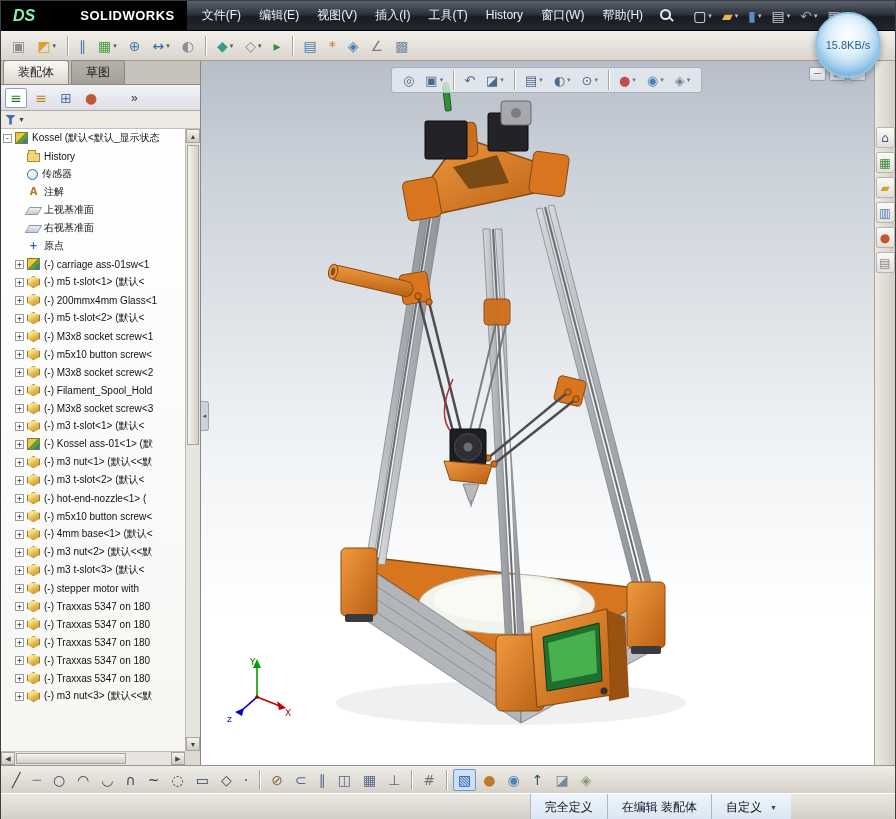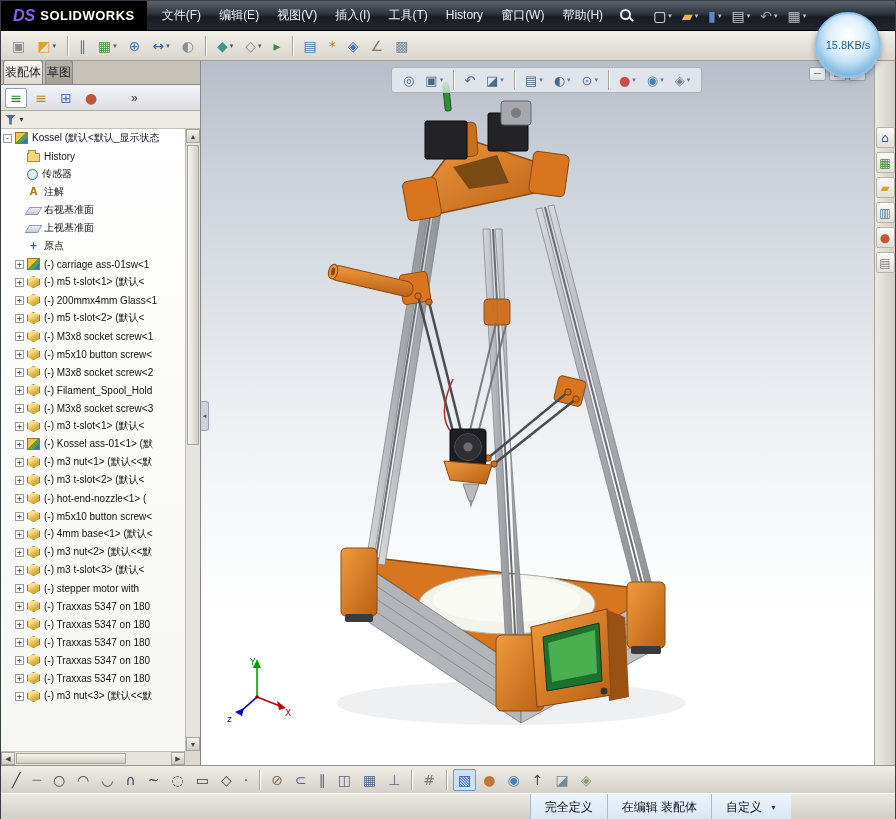--- a/index.html
+++ b/index.html
@@ -2,43 +2,43 @@
 <html><head>
 <meta charset="utf-8">
 <style>
 *{margin:0;padding:0;box-sizing:border-box;}
 html,body{width:896px;height:819px;overflow:hidden;font-family:"Liberation Sans","DejaVu Sans",sans-serif;font-size:12px;}
 #window{position:relative;width:896px;height:819px;background:#d6d2ca;border:1px solid #3a3f46;}
 
 #titlebar{position:absolute;top:0;left:0;right:0;height:30px;display:flex;align-items:center;
   background:linear-gradient(#5a626e 0%,#2e333b 45%,#191c22 55%,#23272f 100%);border-bottom:1px solid #000;}
 #logo{height:30px;background:#000;display:flex;align-items:center;padding:0 12px;gap:5px;flex:none;}
-#logo .mark{color:#8b5cf6;font-weight:bold;font-style:italic;font-size:16px;}
-#logo .word{color:#fff;font-weight:bold;font-size:13px;letter-spacing:.5px;}
+#logo .mark{color:#86efac;font-weight:bold;font-style:italic;font-size:16px;}
+#logo .word{color:#fff;font-weight:bold;font-size:13px;letter-spacing:.5px;margin-left:40px;}
 #menubar{display:flex;height:100%;align-items:flex-end;margin-left:6px;}
 .menu-item{color:#eef1f5;padding:0 9px;line-height:30px;white-space:nowrap;}
 .mag{width:13px;height:13px;position:relative;margin:0 8px;flex:none;}
 .mag::before{content:"";position:absolute;width:7px;height:7px;border:2px solid #e8ecf2;border-radius:50%;left:0;top:0;}
 .mag::after{content:"";position:absolute;width:6px;height:2px;background:#e8ecf2;transform:rotate(45deg);left:8px;top:9px;}
 #quick{display:flex;align-items:center;gap:2px;margin-left:8px;}
 .qbtn{display:inline-flex;align-items:center;height:24px;padding:0 4px;border-radius:3px;}
 #titlebar .tdd{color:#b8c2ce;}
 
 .tglyph{font-family:"DejaVu Sans",sans-serif;font-size:14px;line-height:1;}
 .tdd{font-size:7px;margin-left:2px;color:#555;}
 .tbtn{display:inline-flex;align-items:center;height:22px;padding:0 4px;border:1px solid transparent;border-radius:2px;}
 .tbtn.tactive{background:#cfe0f4;border-color:#6a9ad0;}
 .tsep{width:1px;height:20px;background:#a8a49c;box-shadow:1px 0 0 #fff;margin:0 4px;flex:none;}
 
 #toolbar2{position:absolute;top:30px;left:0;right:0;height:30px;display:flex;align-items:center;padding-left:6px;gap:2px;
   background:linear-gradient(#f2f0ea,#d9d5cd);border-bottom:1px solid #a39f97;}
 
 #leftpanel{position:absolute;top:60px;left:0;width:200px;height:704px;background:#fdfdfa;border-right:1px solid #8a8884;}
 #paneltabs{height:24px;background:#c6c2ba;display:flex;align-items:flex-end;padding-left:2px;gap:2px;border-bottom:1px solid #8a8884;}
-.ptab{padding:3px 1px;border:1px solid #8a8884;border-bottom:none;border-radius:3px 3px 0 0;
+.ptab{padding:3px 14px;border:1px solid #8a8884;border-bottom:none;border-radius:3px 3px 0 0;
   background:linear-gradient(#b6b2aa,#a49f97);font-size:12px;color:#222;}
 .ptab.active{background:linear-gradient(#fbf9f5,#dcd8d0);}
 #fmtabs{height:26px;display:flex;align-items:center;gap:3px;padding:0 4px;background:linear-gradient(#f2f4f8,#dcdee4);border-bottom:1px solid #b0aca4;}
 .fmbtn{width:22px;height:20px;display:flex;align-items:center;justify-content:center;border:1px solid transparent;border-radius:2px;}
 .fmbtn.tactive{background:#fff;border-color:#8aa0c0;}
 #fmchev{margin-left:26px;color:#333;font-size:12px;}
 #filterrow{height:18px;display:flex;align-items:center;gap:2px;padding-left:4px;background:#edeae4;border-bottom:1px solid #c4c0b8;}
 .funnel{width:11px;height:10px;background:#3f6fae;clip-path:polygon(0 0,100% 0,62% 42%,62% 100%,38% 100%,38% 42%);}
 .fdd{font-size:7px;color:#345;}
 #tree{position:absolute;top:68px;left:0;right:15px;bottom:14px;overflow:hidden;background:linear-gradient(#ffffff,#f6f7f3);}
@@ -248,26 +248,26 @@
           <span class="tlabel">传感器</span>
         </div>
         <div class="trow">
           <span class="texp thid">+</span>
           <span class="ticon ti-annotations">A</span>
           <span class="tlabel">注解</span>
         </div>
         <div class="trow">
           <span class="texp thid">+</span>
           <span class="ticon ti-plane"></span>
-          <span class="tlabel">右视基准面</span>
+          <span class="tlabel">上视基准面</span>
         </div>
         <div class="trow">
           <span class="texp thid">+</span>
           <span class="ticon ti-plane"></span>
-          <span class="tlabel">上视基准面</span>
+          <span class="tlabel">右视基准面</span>
         </div>
         <div class="trow">
           <span class="texp thid">+</span>
           <span class="ticon ti-origin">+</span>
           <span class="tlabel">原点</span>
         </div>
         <div class="trow">
           <span class="texp">+</span>
           <span class="ticon ti-assembly"></span>
           <span class="tlabel">(-) carriage ass-01sw&lt;1</span>

